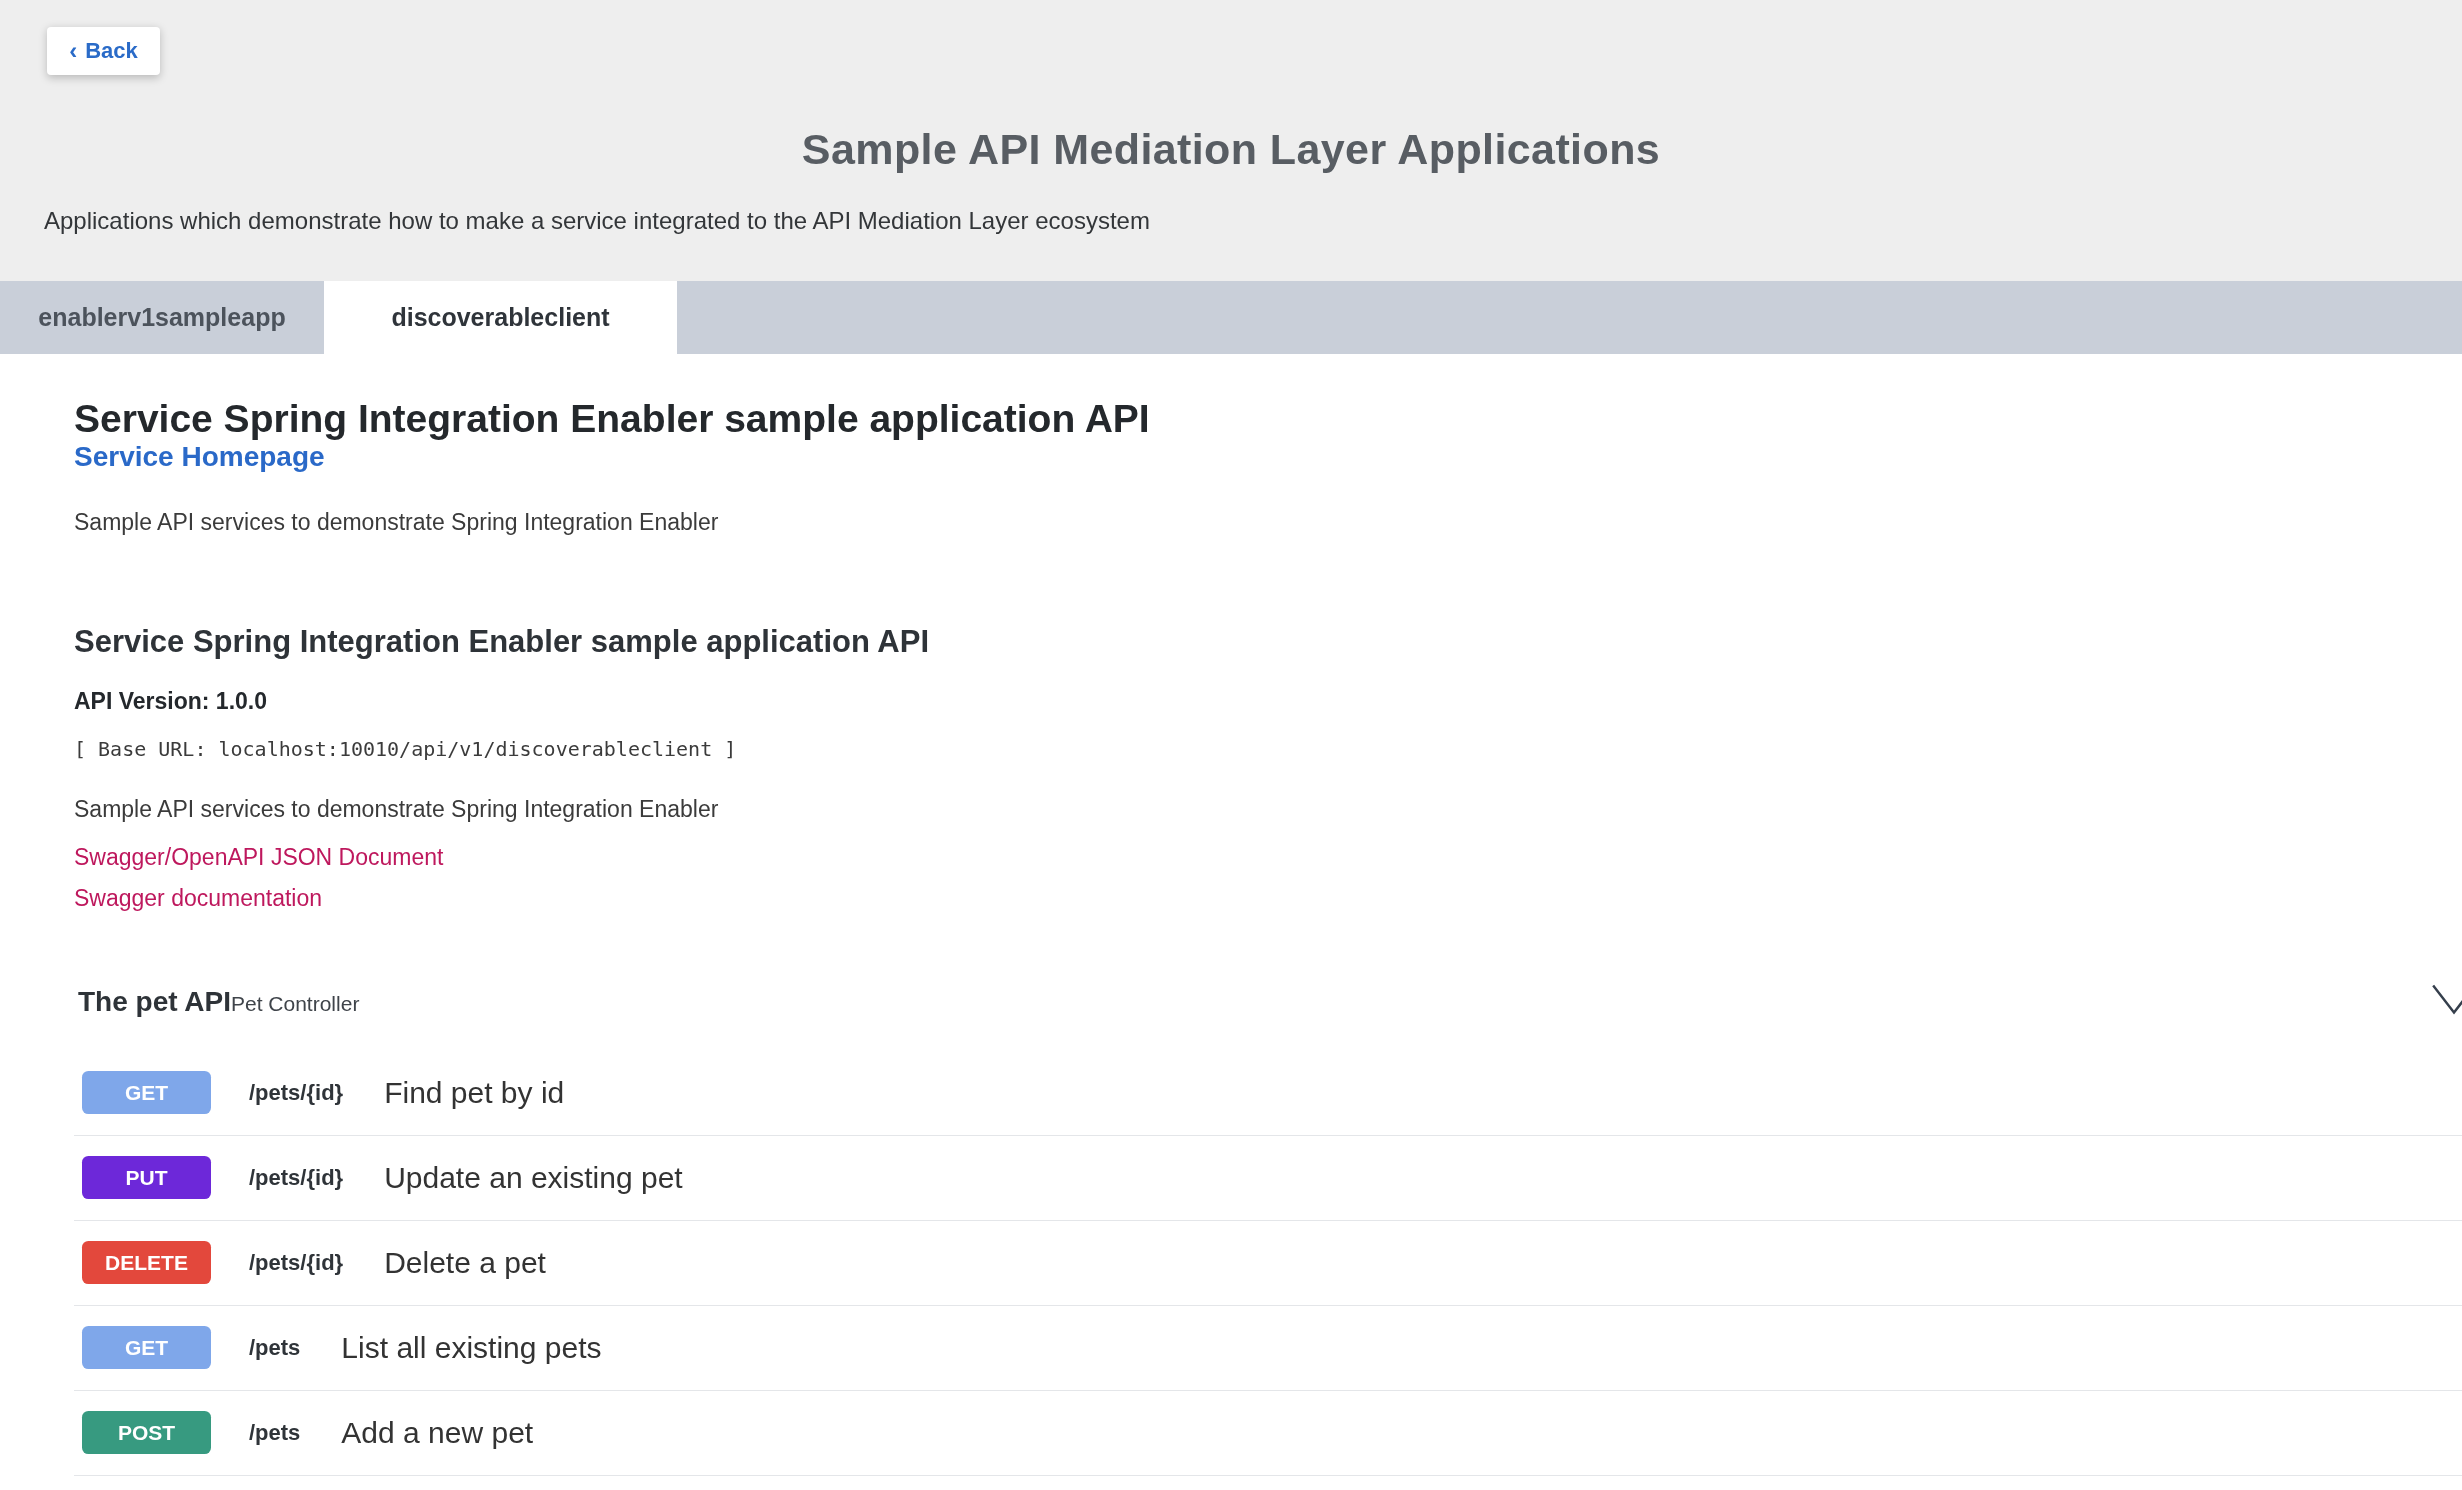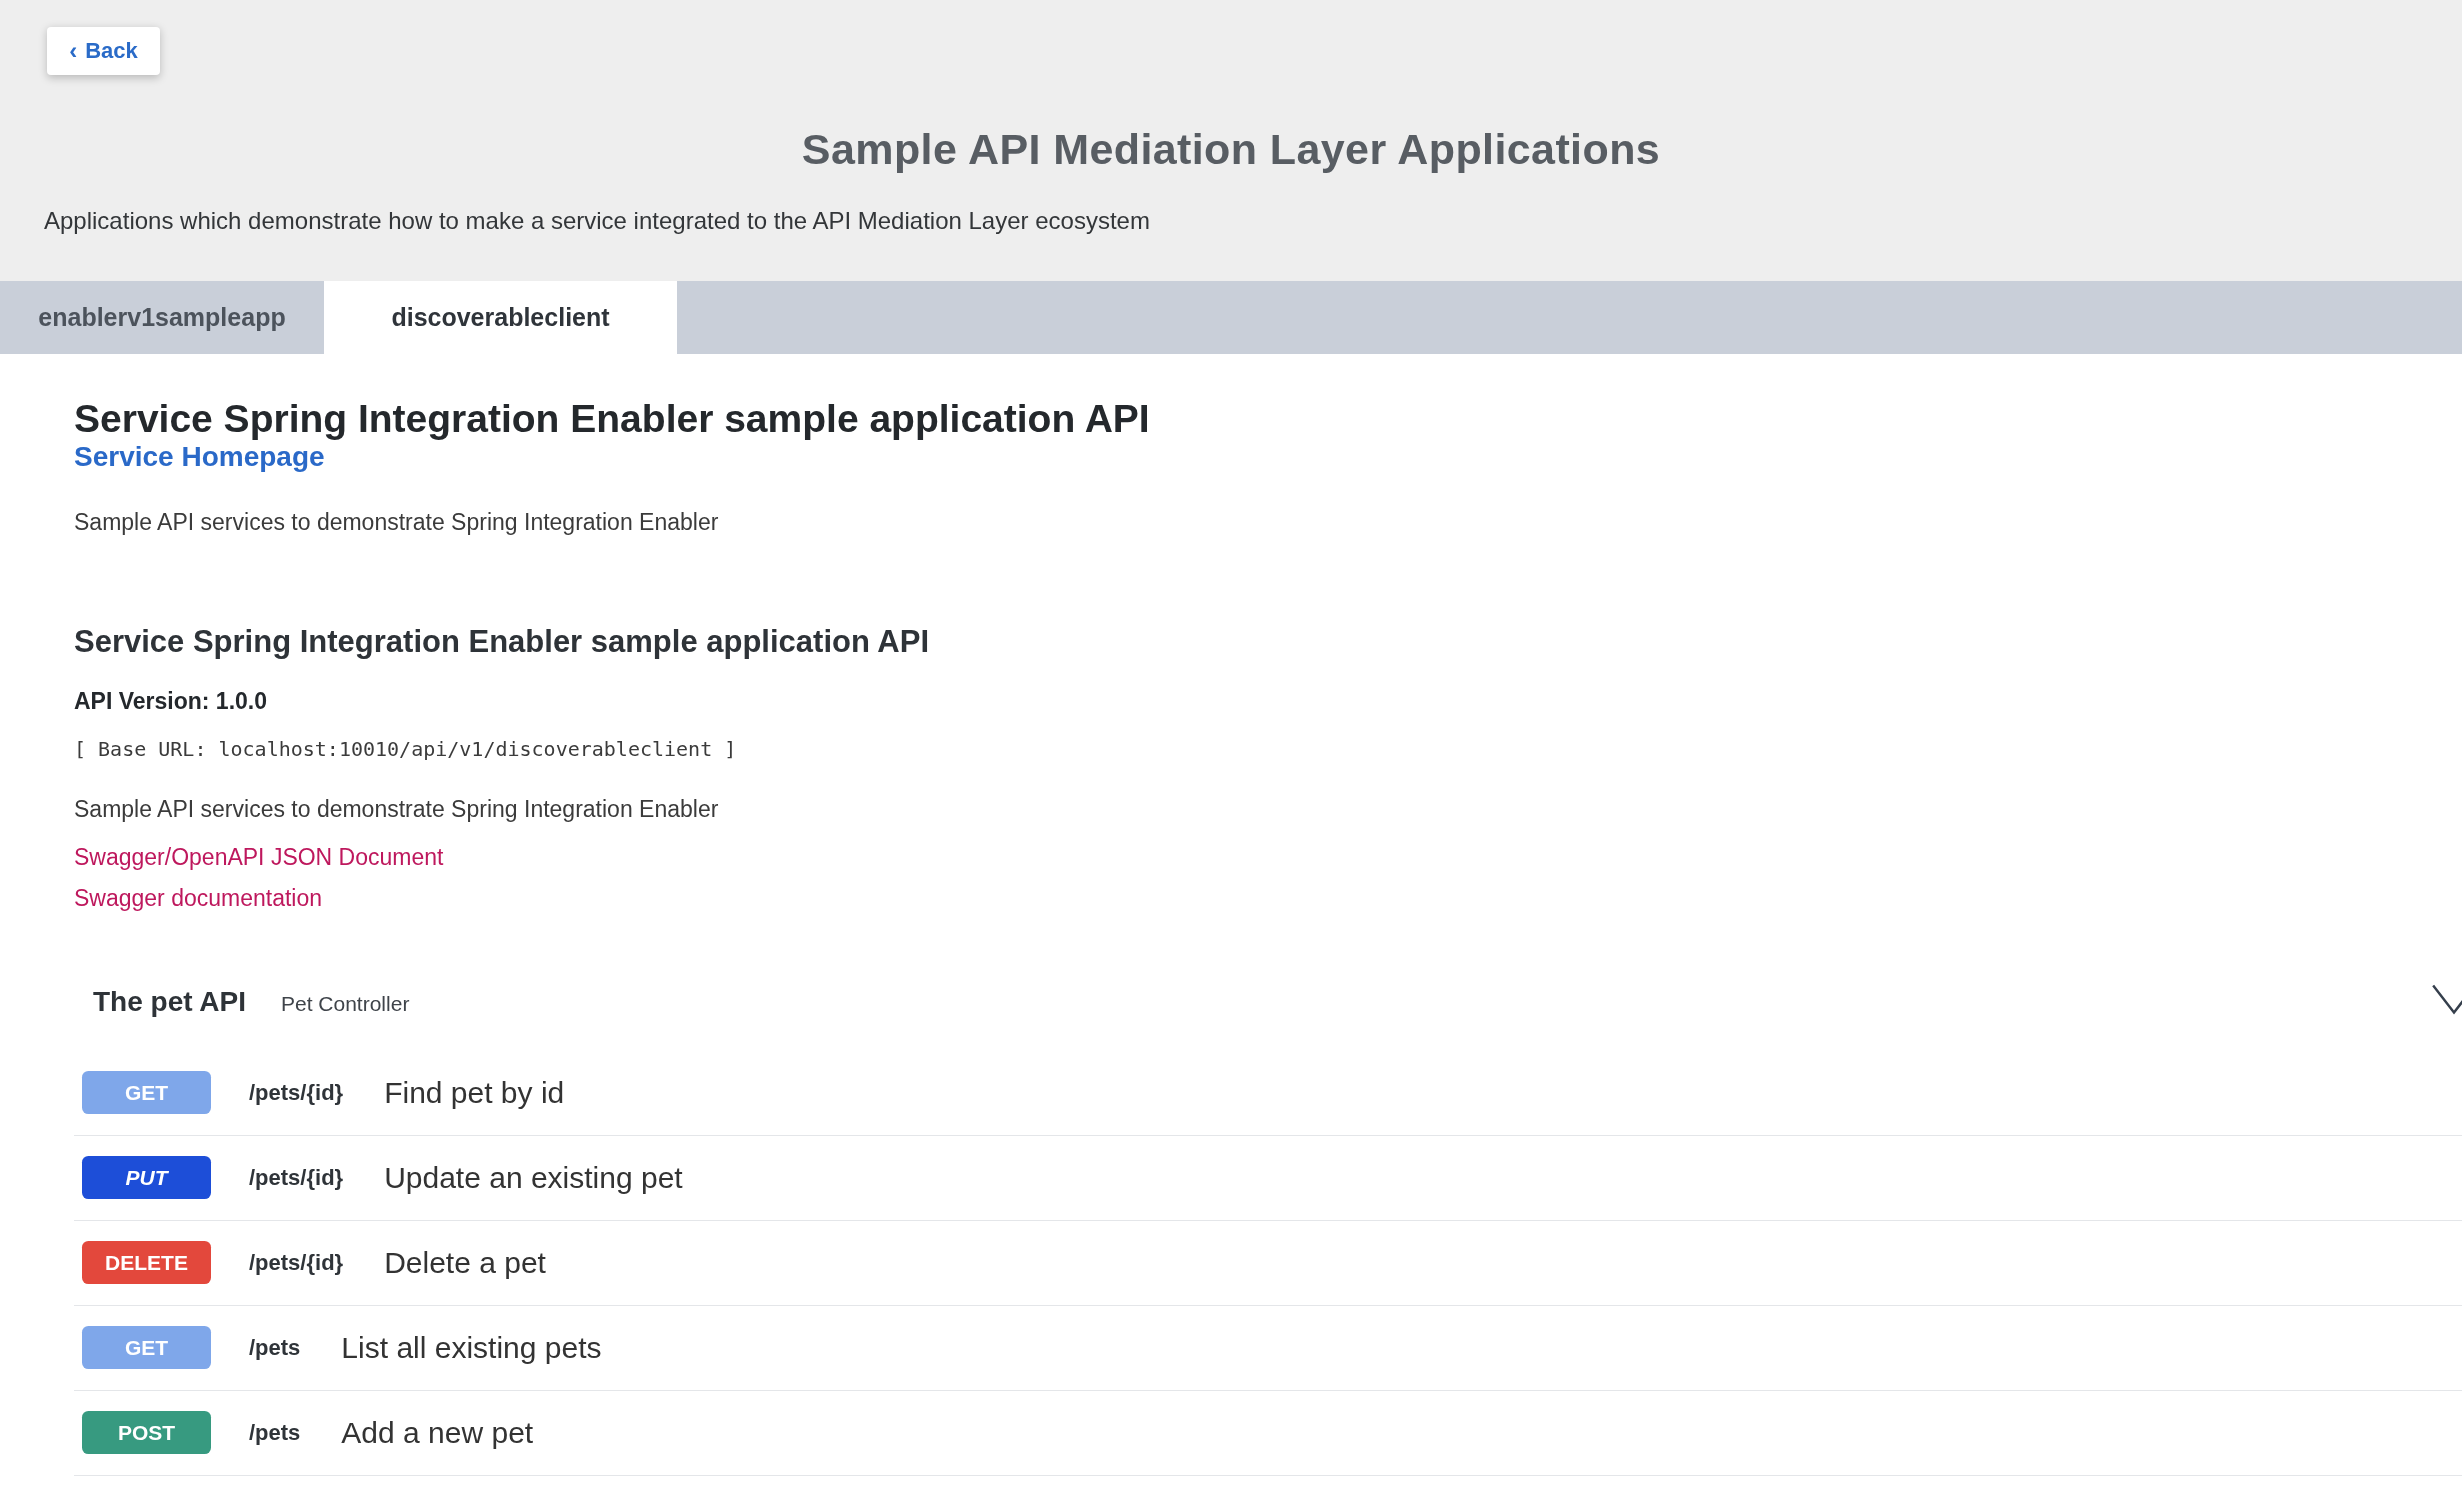--- a/index.html
+++ b/index.html
@@ -109,24 +109,24 @@
     font-size: 23px;
     color: #be185d;
     text-decoration: none;
   }
   .doc-link.first { margin-top: 20.5px; }
 
   
   .pet-api { margin-top: 74px; }
   .pet-head {
     position: relative;
-    margin-left: 19px;
+    margin-left: 4px;
     display: flex;
     align-items: baseline;
-    gap: 35px;
+    gap: 0;
     cursor: pointer;
   }
   .pet-title { font-size: 28px; font-weight: 700; color: #2e3338; }
   .pet-sub   { font-size: 21px; color: #3f444a; }
   .chev-down {
     position: absolute;
     right: -17.4px;
     top: -4.7px;
     width: 50px;
     height: 36px;
@@ -202,21 +202,21 @@
       </svg>
     </div>
 
     <div class="op-rows">
       <div class="op-row">
         <span class="method" style="background-color: rgb(127, 167, 234);">GET</span>
         <span class="path">/pets/{id}</span>
         <span class="summary">Find pet by id</span>
       </div>
       <div class="op-row">
-        <span class="method" style="background-color: #1d4ed8; font-style: italic;">PUT</span>
+        <span class="method" style="background-color: #6d28d9;">PUT</span>
         <span class="path">/pets/{id}</span>
         <span class="summary">Update an existing pet</span>
       </div>
       <div class="op-row">
         <span class="method" style="background-color: rgb(227, 72, 60);">DELETE</span>
         <span class="path">/pets/{id}</span>
         <span class="summary">Delete a pet</span>
       </div>
       <div class="op-row">
         <span class="method" style="background-color: rgb(127, 167, 234);">GET</span>

